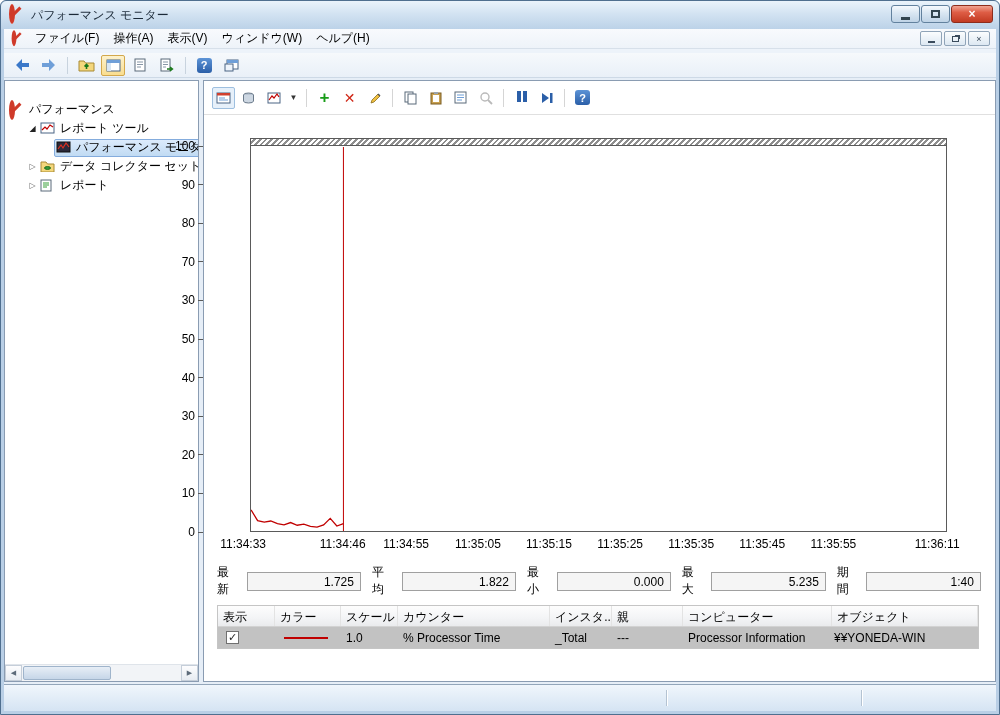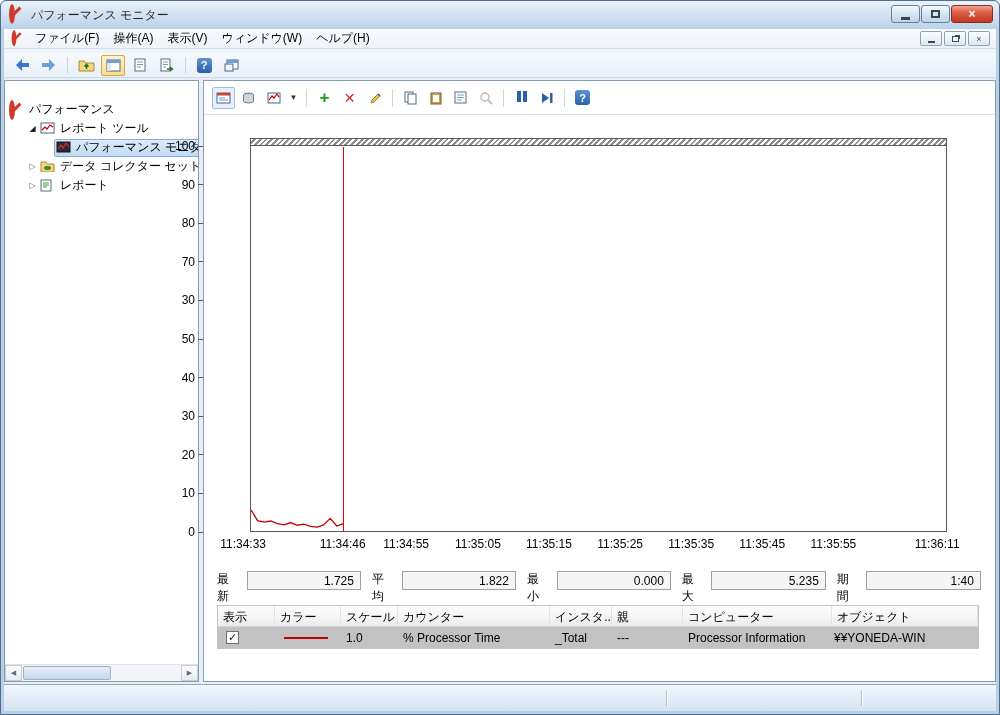--- a/index.html
+++ b/index.html
@@ -90,21 +90,21 @@
   .scale-area svg { position:absolute; inset:0; width:100%; height:100%; }
   .y-axis { position:absolute; left:-46px; width:46px; top:65px; height:386px; }
   .ylabel { position:absolute; right:9px; transform:translateY(-50%); font-size:12px; }
   .ytickmark { position:absolute; right:1px; width:5px; height:1px; background:#5a5a5a; }
   .x-axis { position:absolute; left:46px; top:456px; width:697px; height:16px; }
   .xlabel { position:absolute; transform:translateX(-50%); font-size:12px; white-space:nowrap; }
   .xlabel.first { transform:translateX(-65%); }
   .xlabel.last  { transform:translateX(-72%); }
 
   
-  .stats { position:absolute; left:13px; top:490px; width:764px; height:20px; display:flex; }
+  .stats { position:absolute; left:13px; top:490px; width:764px; height:20px; display:flex; align-items:center; }
   .stat-label { margin-right:6px; }
   .stat-box { width:116px; height:19px; border:1px solid #a0a0a0; background:#f5f5f5; text-align:right;
     padding:2px 6px 0 0; margin-right:11px; font-size:12px; }
   .stat-box.last { margin-right:0;padding-left:11px; }
 
   
   .counter-table { position:absolute; left:13px; top:524px; width:762px; border:1px solid #c5c5c5; background:#fff; }
   .thead { display:flex; height:21px; background:linear-gradient(#fdfdfd,#f3f4f6 60%,#eaebed); border-bottom:1px solid #d2d2d2; }
   .th { border-right:1px solid #e3e3e3; padding:3px 0 0 5px; overflow:hidden; white-space:nowrap; }
   .trow2 { display:flex; height:21px; background:#c2c2c2; }

